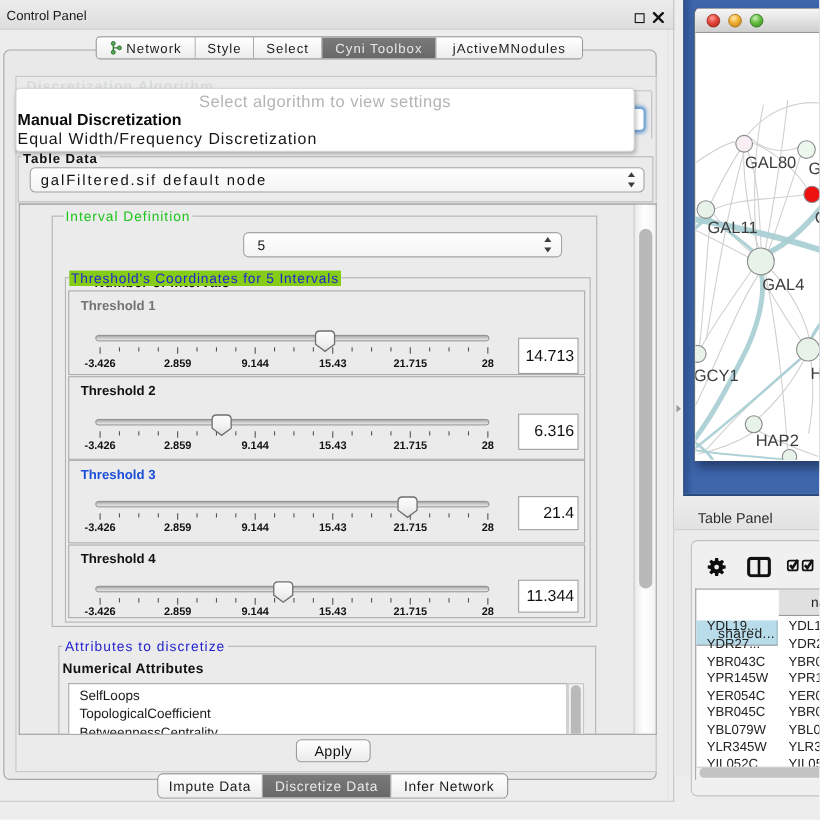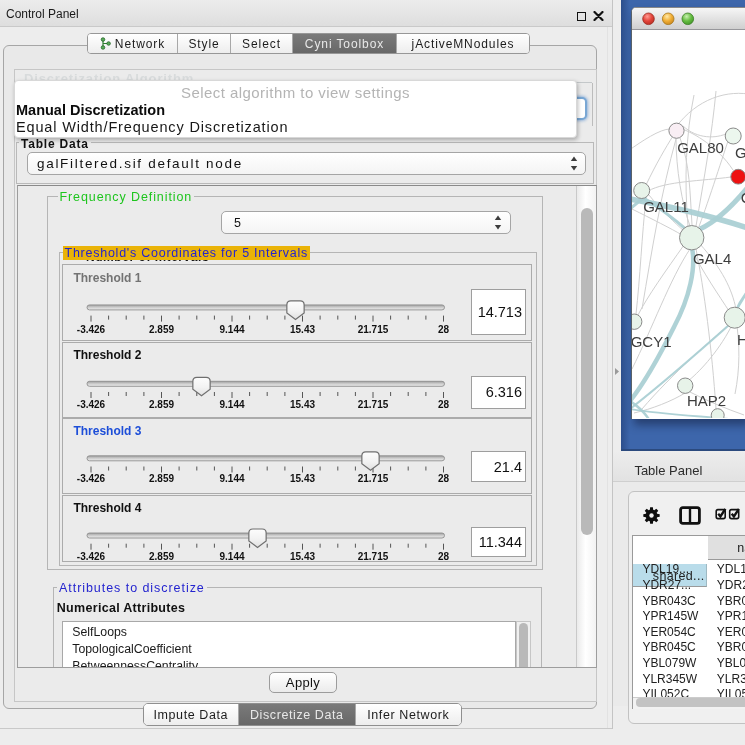--- a/index.html
+++ b/index.html
@@ -56,31 +56,31 @@
 
     <div class="abs" style="left:14px;top:80px;width:563px;height:58px;background:#fff;border:1px solid #d8d8d8;border-radius:4px;box-shadow:1px 2px 4px rgba(0,0,0,0.28);box-sizing:border-box;"></div>
     <div class="lbl" style="left:0;top:84px;width:591px;text-align:center;font-size:15px;letter-spacing:0.45px;color:#b4b4b4;">Select algorithm to view settings</div>
     <div class="lbl" style="left:16px;top:102px;font-size:14.5px;font-weight:bold;color:#0c0c0c;">Manual Discretization</div>
     <div class="lbl" style="left:16px;top:118.5px;font-size:14.5px;letter-spacing:0.85px;color:#171717;">Equal Width/Frequency Discretization</div>
 
     <div class="abs" style="left:16.5px;top:185px;width:578.5px;height:480.5px;border:1px solid #9d9d9d;border-top-color:#8a8a8a;background:#ebebeb;overflow:hidden;">
       <div class="abs" style="position:absolute;left:0;top:0;width:559px;height:481px;overflow:hidden;">
 
         <div class="abs" style="left:29.5px;top:10px;width:494px;height:372px;border:1px solid #b5b5b5;"></div>
-        <div class="lbl" style="left:40px;top:4px;font-size:12.5px;letter-spacing:0.9px;color:#1dc51d;background:#ebebeb;padding:0 2px;">Frequency Definition</div>
+        <div class="lbl" style="left:40px;top:4px;font-size:12.5px;letter-spacing:0.9px;color:#1dc51d;background:#ebebeb;padding:0 2px;">Interval Definition</div>
         <div class="lbl" style="left:68.5px;top:34.5px;font-size:12px;font-weight:bold;letter-spacing:0.55px;color:#111;margin-top:29px;">Number of Intervals</div>
         <div class="abs combo" style="left:203.5px;top:25px;width:288px;height:21px;">
           <span style="margin-left:12px;">5</span>
           <svg class="abs" style="right:8px;top:3px;" width="8" height="15" viewBox="0 0 8 15">
               <path d="M4,0.5 L7.2,5 L0.8,5 Z" fill="#3d3d3d"></path>
               <path d="M4,14.5 L7.2,10 L0.8,10 Z" fill="#3d3d3d"></path>
             </svg>
         </div>
         <div class="abs" style="left:41.5px;top:66px;width:475.5px;height:312px;border:1px solid #b5b5b5;"></div>
-        <div class="lbl" style="left:45px;top:60px;font-size:12.5px;letter-spacing:0.75px;color:#2424cf;background:#eab308;padding:0 2px;">Threshold's Coordinates for 5 Intervals</div>
+        <div class="lbl" style="left:45px;top:60px;font-size:12.5px;letter-spacing:0.75px;color:#2424cf;background:#84cc16;padding:0 2px;">Threshold's Coordinates for 5 Intervals</div>
 
         <div class="abs tbox" style="left:44px;top:78px;height:75px;"></div>
         <div class="lbl" style="left:55.9px;top:85px;font-size:12px;font-weight:bold;color:#737373;">Threshold 1</div>
         <svg class="abs" style="left:44px;top:78px;" width="470" height="76" viewBox="0 0 470 76">
           <defs>
               <linearGradient id="trk" x1="0" y1="0" x2="0" y2="1">
                 <stop offset="0" stop-color="#9d9d9d"></stop>
                 <stop offset="0.45" stop-color="#c9c9c9"></stop>
                 <stop offset="1" stop-color="#efefef"></stop>
               </linearGradient>
@@ -93,21 +93,21 @@
             <rect x="25" y="40.9" width="357.5" height="5" rx="2.5" fill="url(#trk)" stroke="#8f8f8f" stroke-width="0.9"></rect>
           <path d="M29,51.6 V57.6 M46.6,51.6 V55.6 M64.2,51.6 V55.6 M81.9,51.6 V55.6 M99.5,51.6 V57.6 M117.1,51.6 V55.6 M134.8,51.6 V55.6 M152.4,51.6 V55.6 M170,51.6 V57.6 M187.6,51.6 V55.6 M205.2,51.6 V55.6 M222.9,51.6 V55.6 M240.5,51.6 V57.6 M258.1,51.6 V55.6 M275.8,51.6 V55.6 M293.4,51.6 V55.6 M311,51.6 V57.6 M328.6,51.6 V55.6 M346.2,51.6 V55.6 M363.9,51.6 V55.6 M381.5,51.6 V57.6" stroke="#555" stroke-width="1"></path>
           <text x="29" y="69.4" text-anchor="middle" font-size="10" font-weight="bold" fill="#111" font-family="Liberation Sans, sans-serif">-3.426</text>
           <text x="99.5" y="69.4" text-anchor="middle" font-size="10" font-weight="bold" fill="#111" font-family="Liberation Sans, sans-serif">2.859</text>
           <text x="170" y="69.4" text-anchor="middle" font-size="10" font-weight="bold" fill="#111" font-family="Liberation Sans, sans-serif">9.144</text>
           <text x="240.5" y="69.4" text-anchor="middle" font-size="10" font-weight="bold" fill="#111" font-family="Liberation Sans, sans-serif">15.43</text>
           <text x="311" y="69.4" text-anchor="middle" font-size="10" font-weight="bold" fill="#111" font-family="Liberation Sans, sans-serif">21.715</text>
           <text x="381.5" y="69.4" text-anchor="middle" font-size="10" font-weight="bold" fill="#111" font-family="Liberation Sans, sans-serif">28</text>
           <path d="M224.85,48.90 L224.85,40.90 Q224.85,36.90 228.85,36.90 L238.15,36.90 Q242.15,36.90 242.15,40.90 L242.15,48.90 L233.50,55.40 Z" fill="url(#thm)" stroke="#6f6f6f" stroke-width="1.2"></path>
         </svg>
-        <div class="abs vbox" style="left:453px;top:103px;height:46px;">14.713</div>
+        <div class="abs vbox" style="left:453px;top:121px;height:33px;">14.713</div>
 
         <div class="abs tbox" style="left:44px;top:155.5px;height:74px;"></div>
         <div class="lbl" style="left:55.9px;top:162px;font-size:12px;font-weight:bold;color:#111;">Threshold 2</div>
         <svg class="abs" style="left:44px;top:155.5px;" width="470" height="75" viewBox="0 0 470 75">
           <rect x="25" y="39.3" width="357.5" height="5" rx="2.5" fill="url(#trk)" stroke="#8f8f8f" stroke-width="0.9"></rect>
           <path d="M29,50.0 V56.0 M46.6,50.0 V54.0 M64.2,50.0 V54.0 M81.9,50.0 V54.0 M99.5,50.0 V56.0 M117.1,50.0 V54.0 M134.8,50.0 V54.0 M152.4,50.0 V54.0 M170,50.0 V56.0 M187.6,50.0 V54.0 M205.2,50.0 V54.0 M222.9,50.0 V54.0 M240.5,50.0 V56.0 M258.1,50.0 V54.0 M275.8,50.0 V54.0 M293.4,50.0 V54.0 M311,50.0 V56.0 M328.6,50.0 V54.0 M346.2,50.0 V54.0 M363.9,50.0 V54.0 M381.5,50.0 V56.0" stroke="#555" stroke-width="1"></path>
           <text x="29" y="65.8" text-anchor="middle" font-size="10" font-weight="bold" fill="#111" font-family="Liberation Sans, sans-serif">-3.426</text>
           <text x="99.5" y="65.8" text-anchor="middle" font-size="10" font-weight="bold" fill="#111" font-family="Liberation Sans, sans-serif">2.859</text>
           <text x="170" y="65.8" text-anchor="middle" font-size="10" font-weight="bold" fill="#111" font-family="Liberation Sans, sans-serif">9.144</text>
           <text x="240.5" y="65.8" text-anchor="middle" font-size="10" font-weight="bold" fill="#111" font-family="Liberation Sans, sans-serif">15.43</text>

